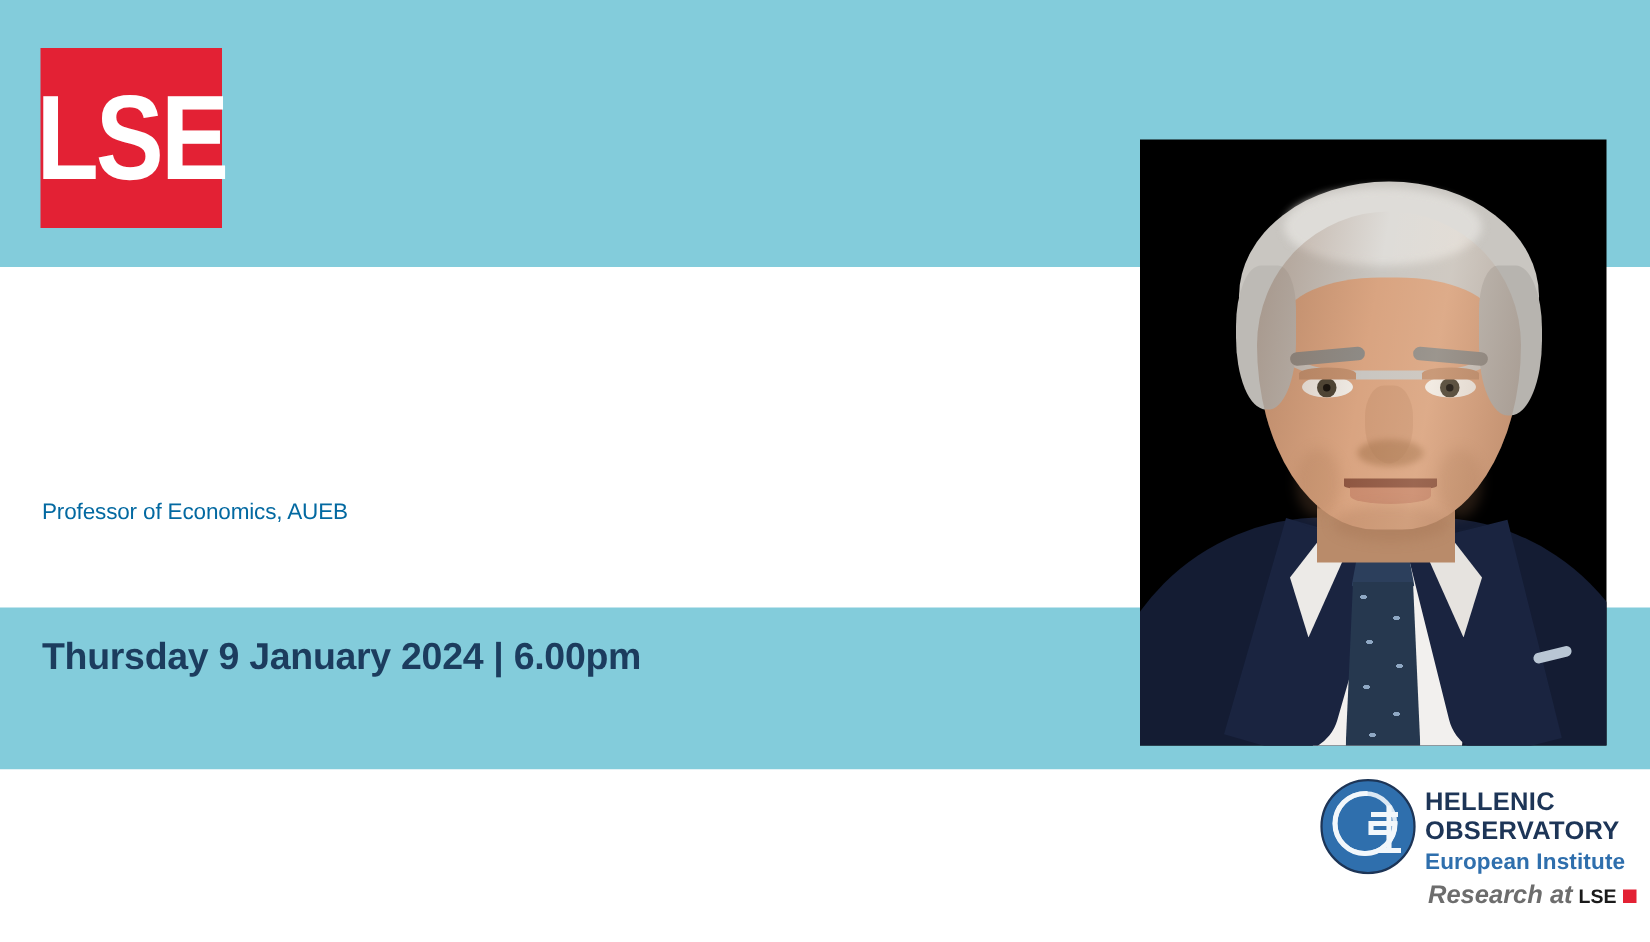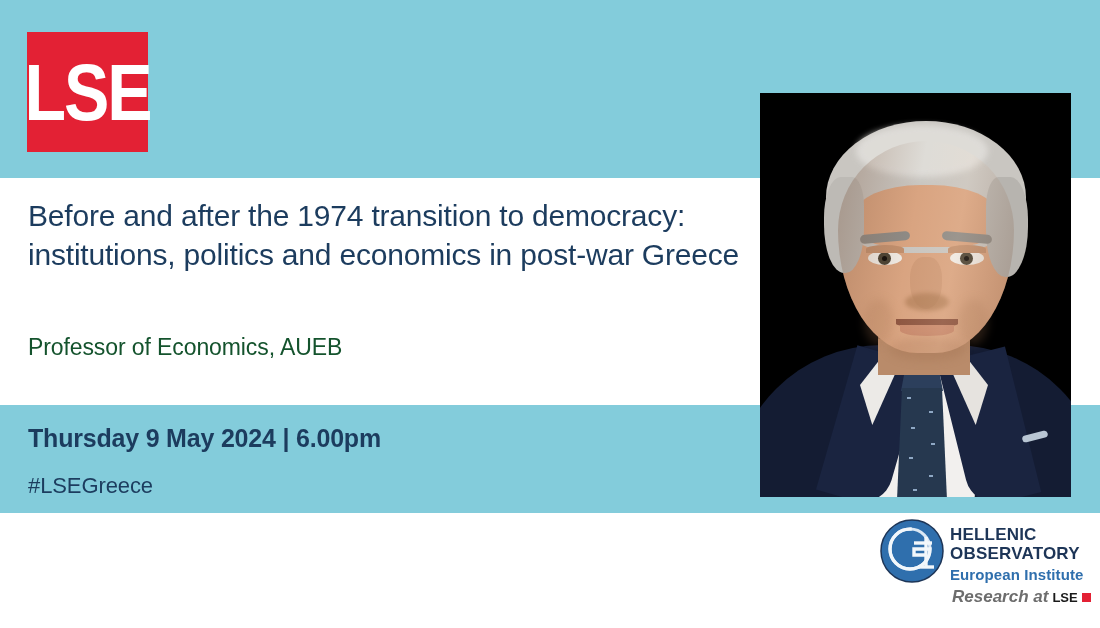--- a/index.html
+++ b/index.html
@@ -75,22 +75,22 @@
     width: 700px;
   }
   .speaker-name {
     color: #1c3c5e;
     font-size: 26px;
     font-weight: bold;
     line-height: 1.28;
     letter-spacing: -0.2px;
   }
   .speaker-role {
-    color: #14532d;
-    font-size: 23px;
+    color: #0369a1;
+    font-size: 15px;
     font-weight: 400;
     line-height: 1.32;
     letter-spacing: -0.1px;
     margin-top: 3px;
   }
 
   
   .date-line {
     position: absolute;
     left: 28px;
@@ -514,28 +514,26 @@
 
   <div class="band band-top"></div>
   <div class="band band-mid"></div>
   <div class="band band-date"></div>
   <div class="band band-bottom"></div>
 
   <div class="lse-logo">
     <span class="lse-logo-text">LSE</span>
   </div>
 
-  <h1 class="event-title">Before and after the 1974 transition to democracy: institutions, politics and economics in post-war Greece</h1>
 
   <div class="speaker-block">
     <div class="speaker-role">Professor of Economics, AUEB</div>
   </div>
 
-  <div class="date-line">Thursday 9 May 2024 | 6.00pm</div>
-  <div class="hashtag-line">#LSEGreece</div>
+  <div class="date-line">Thursday 9 January 2024 | 6.00pm</div>
 
   <div class="photo-frame">
     <div class="photo-scene">
       <div class="suit"></div>
       <div class="shirt"></div>
       <div class="suit-lapel-l"></div>
       <div class="suit-lapel-r"></div>
       <div class="collar-l"></div>
       <div class="collar-r"></div>
       <div class="tie-knot"></div>

